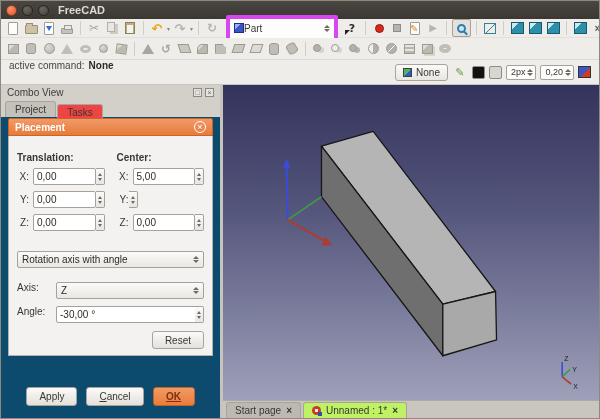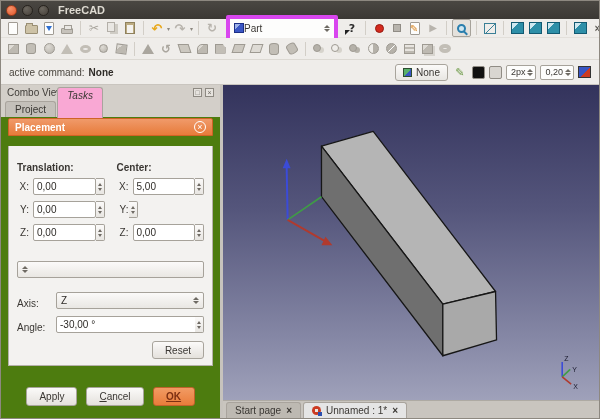--- a/index.html
+++ b/index.html
@@ -63,21 +63,21 @@
   .p-cyl { width:10px; height:11px; background:#c2beb6; border:1px solid #9e9a92; border-radius:45%/26%; }
   .p-cir { width:11px; height:11px; background:radial-gradient(circle at 35% 30%, #dedbd5, #b5b1a9); border:1px solid #9e9a92; border-radius:50%; }
   .p-tri { width:0; height:0; border-left:6px solid transparent; border-right:6px solid transparent; border-bottom:10px solid #c2beb6; }
   .p-ring { width:11px; height:8px; border:3px solid #c2beb6; border-radius:50%; }
   .p-two { width:8px; height:8px; border-radius:50%; background:#b5b1a9; border:1px solid #9e9a92; box-shadow:4px 2px 0 -1px #d6d3cc; margin:0 4px 2px 0; }
   .p-par { width:11px; height:9px; background:#ccc8c0; border:1px solid #9e9a92; transform:skewX(-18deg); }
   .p-cham { width:11px; height:10px; background:#c2beb6; border:1px solid #9e9a92; clip-path:polygon(0 0,70% 0,100% 40%,100% 100%,0 100%); }
   .gi-revolve::before { content:"\21BA"; color:#aaa69e; font-weight:bold; font-size:12px; }
 
   
-  .cmdrow { height:25px; background:#efedea; border-bottom:1px solid #c9c5bf; display:flex; align-items:center; padding:0 8px; flex:none; }
+  .cmdrow { height:25px; background:#efedea; border-bottom:1px solid #c9c5bf; display:flex; padding:0 8px; flex:none; }
   .cmd-label { font-size:10px; color:#4a463f; }
   .cmd-value { font-size:10px; color:#2e2b27; font-weight:bold; margin-left:4px; }
   .cmd-right { margin-left:auto; display:flex; align-items:center; gap:4px; }
   .btn-none { height:17px; display:flex; align-items:center; gap:4px; padding:0 7px; background:linear-gradient(#fbfaf9,#e8e6e2); border:1px solid #a8a49c; border-radius:3px; font-size:10px; color:#3a3733; }
   .mini-face { width:9px; height:9px; background:linear-gradient(135deg,#57b06a 0 50%, #3a56c4 50%); border:1px solid #2c4c2f; }
   .gi-leaf::before { content:"\270E"; color:#6f9c4a; font-size:11px; }
   .swatch { width:13px; height:13px; border:1px solid #908c85; border-radius:2px; }
   .swatch.black { background:#111; }
   .swatch.light { background:#d9d6d1; }
   .mini-spin { height:15px; background:#fdfdfc; border:1px solid #a6a29a; border-radius:2px; display:flex; align-items:center; padding:0 2px 0 4px; gap:2px; }
@@ -86,64 +86,64 @@
 
   
   .main { flex:1; display:flex; min-height:0; }
   .combo { width:222px; flex:none; background:#d3cfc9; display:flex; flex-direction:column; border-right:3px solid #c7c3bd; }
   .combo-header { height:15px; display:flex; align-items:center; padding:0 6px; flex:none; }
   .combo-title { font-size:10px; color:#3f3c38; }
   .combo-hbtns { margin-left:auto; display:flex; gap:3px; }
   .hbtn { width:9px; height:9px; border:1px solid #8d8982; font-size:7px; line-height:7px; text-align:center; color:#6e6a63; background:#e6e3de; }
   .combo-tabs { height:17px; display:flex; align-items:flex-end; padding:0 4px; gap:1px; flex:none; }
   .ctab { font-size:10px; color:#3a3733; padding:2px 9px 2px; border:1px solid #a9a49d; border-bottom:none; border-radius:3px 3px 0 0; background:#c4c0ba; }
-  .ctab.active { background:#f9a8d4; position:relative; top:1px; padding-bottom:17px;font-style:italic; }
-
-  .combo-content { flex:1; background:#4d7c0f; padding:1px 7px 0; display:flex; flex-direction:column; min-height:0;gap:10px; }
+  .ctab.active { background:#ef4444; position:relative; top:1px; padding-bottom:0; }
+
+  .combo-content { flex:1; background:#0c4a6e; padding:1px 7px 0; display:flex; flex-direction:column; min-height:0; }
   .placement-header { height:18px; background:linear-gradient(#f09a6a,#e77b3a); border:1px solid #cf6326; border-radius:2px 2px 0 0; display:flex; align-items:center; padding:0 6px; flex:none; }
   .placement-title { color:#fff; font-size:10px; font-weight:bold; flex:1; }
   .ph-close { width:12px; height:12px; border:1px solid #fff; border-radius:50%; color:#fff; font-size:9px; line-height:10px; text-align:center; }
   .task-box { background:#f3f2f0; border:1px solid #b5b1aa; border-top:none; padding:16px 8px 6px; flex:none; }
 
   .grid2 { display:flex; gap:12px; }
   .col { flex:1; }
   .blabel { font-size:10px; font-weight:bold; color:#3a3733; margin-bottom:5px; }
   .frow { display:flex; align-items:center; gap:4px; margin-bottom:6px; }
   .frow .axl { width:12px; font-size:10px; color:#3a3733; text-align:right; }
   .field { flex:1; height:17px; background:#fff; border:1px solid #a6a29a; border-radius:2px; display:flex; align-items:center; padding:0 3px; font-size:10px; color:#2e2b27; }
   .spinbtn { width:9px; height:17px; display:flex; flex-direction:column; align-items:center; justify-content:center; gap:2px; border:1px solid #a6a29a; border-left:none; background:linear-gradient(#fbfaf9,#e8e6e2); margin-left:-4px; border-radius:0 2px 2px 0; }
   .spinbtn i { border-left:2.5px solid transparent; border-right:2.5px solid transparent; display:block; }
   .spinbtn i.u { border-bottom:3px solid #6e6a63; }
   .spinbtn i.d { border-top:3px solid #6e6a63; }
 
   .rot-section { margin-top:14px; }
   .combosel { height:17px; background:linear-gradient(#fbfaf9,#e9e7e3); border:1px solid #a6a29a; border-radius:2px; display:flex; align-items:center; padding:0 4px; font-size:10px; color:#2e2b27; }
   .combosel .txt { flex:1; }
-  .rot-row { display:flex; align-items:flex-end; gap:5px; margin-top:7px; }
+  .rot-row { display:flex; align-items:flex-start; gap:5px; margin-top:7px; }
   .rot-row .lbl { width:34px; font-size:10px; color:#3a3733; }
   .rot-row .combosel, .rot-row .fieldwrap { flex:1; }
   .fieldwrap { display:flex; }
   .chk-row { display:flex; align-items:flex-start; gap:6px; margin-top:16px; }
   .checkbox { width:12px; height:12px; background:#fff; border:1px solid #8f8b83; border-radius:2px; flex:none; margin-top:1px; }
   .chk-label { font-size:10px; color:#3a3733; line-height:1.2; }
   .reset-row { display:flex; justify-content:flex-end; margin-top:8px; }
   .btn { height:18px; padding:0 12px; background:linear-gradient(#fbfaf9,#e4e1dc); border:1px solid #a8a49c; border-radius:3px; font-size:10px; color:#3a3733; display:inline-flex; align-items:center; justify-content:center; }
   .btn-row { margin-top:auto; padding:8px 0 12px; display:flex; justify-content:center; gap:9px; flex:none; }
   .btn-row .btn { height:19px; min-width:42px; }
   .btn.ok { background:linear-gradient(#f19b64,#ea7c3a); border-color:#c0622c; color:#7c2f12; font-weight:bold; text-decoration:underline; }
   .cancel-label { display:block; }
   .cancel-label::first-letter { text-decoration:underline; }
 
   
   .viewport { flex:1; display:flex; flex-direction:column; min-width:0; }
   .view3d { flex:1; background:linear-gradient(180deg,#33335c 0%, #55567c 40%, #8587a5 80%, #9fa1ba 100%); position:relative; overflow:hidden; }
   .view3d svg { position:absolute; inset:0; }
   .mdi-tabs { height:18px; background:#c9c5bf; border-top:1px solid #aeaaa3; display:flex; align-items:flex-end; padding:0 3px; gap:2px; flex:none; }
   .mtab { display:flex; align-items:center; gap:5px; font-size:10px; color:#3a3733; padding:2px 8px; border:1px solid #a9a49d; border-bottom:none; border-radius:3px 3px 0 0; background:#bdb9b2; }
-  .mtab.active { background:#e5e5e5; }
+  .mtab.active { background:#bef264; }
   .tab-close { font-size:10px; font-weight:bold; color:#3a3733; line-height:1; }
   .fc-logo { width:9px; height:9px; border-radius:50%; background:radial-gradient(circle at 50% 50%, #e8e6e2 0 25%, #cc3b22 30%); position:relative; flex:none; }
   .fc-logo::after { content:""; position:absolute; right:-1px; bottom:-1px; width:4px; height:4px; background:#2b4fae; }
 
   
   .statusbar { height:21px; background:#efedea; border-top:1px solid #c9c5bf; display:flex; align-items:center; padding:0 8px; flex:none; }
   .status-msg { font-size:10px; color:#3a3733; }
   .status-dim { margin-left:auto; font-size:10px; color:#3a3733; padding-right:6px; }
 </style>
 </head>
@@ -406,20 +406,21 @@
                 <span class="spinbtn">
                     <i class="u"></i>
                     <i class="d"></i>
                   </span>
               </div>
             </div>
           </div>
 
           <div class="rot-section">
             <div class="combosel">
+              <span class="txt">Rotation axis with angle</span>
               <span class="updown">
                   <i class="u"></i>
                   <i class="d"></i>
                 </span>
             </div>
             <div class="rot-row" style="margin-top:14px;">
               <span class="lbl">Axis:</span>
               <div class="combosel">
                 <span class="txt">Z</span>
                 <span class="updown">

